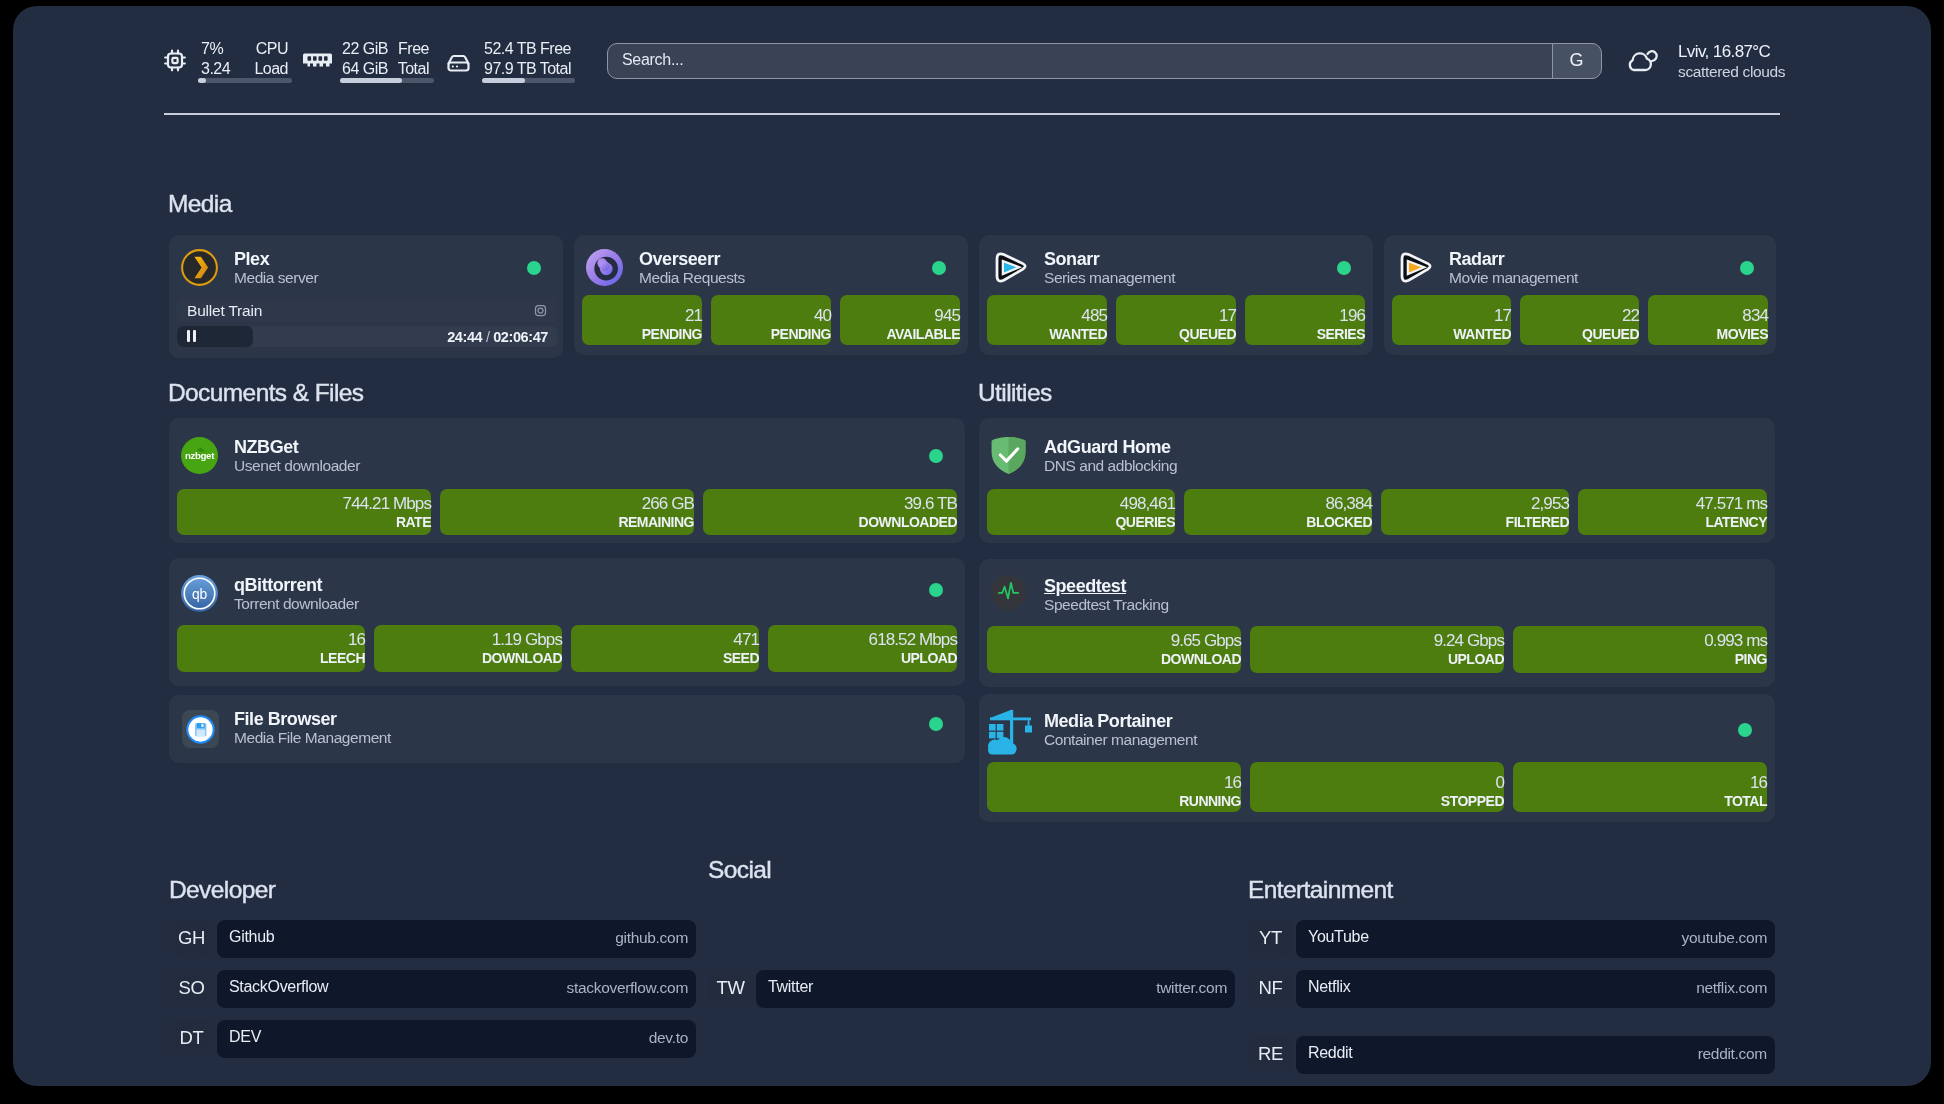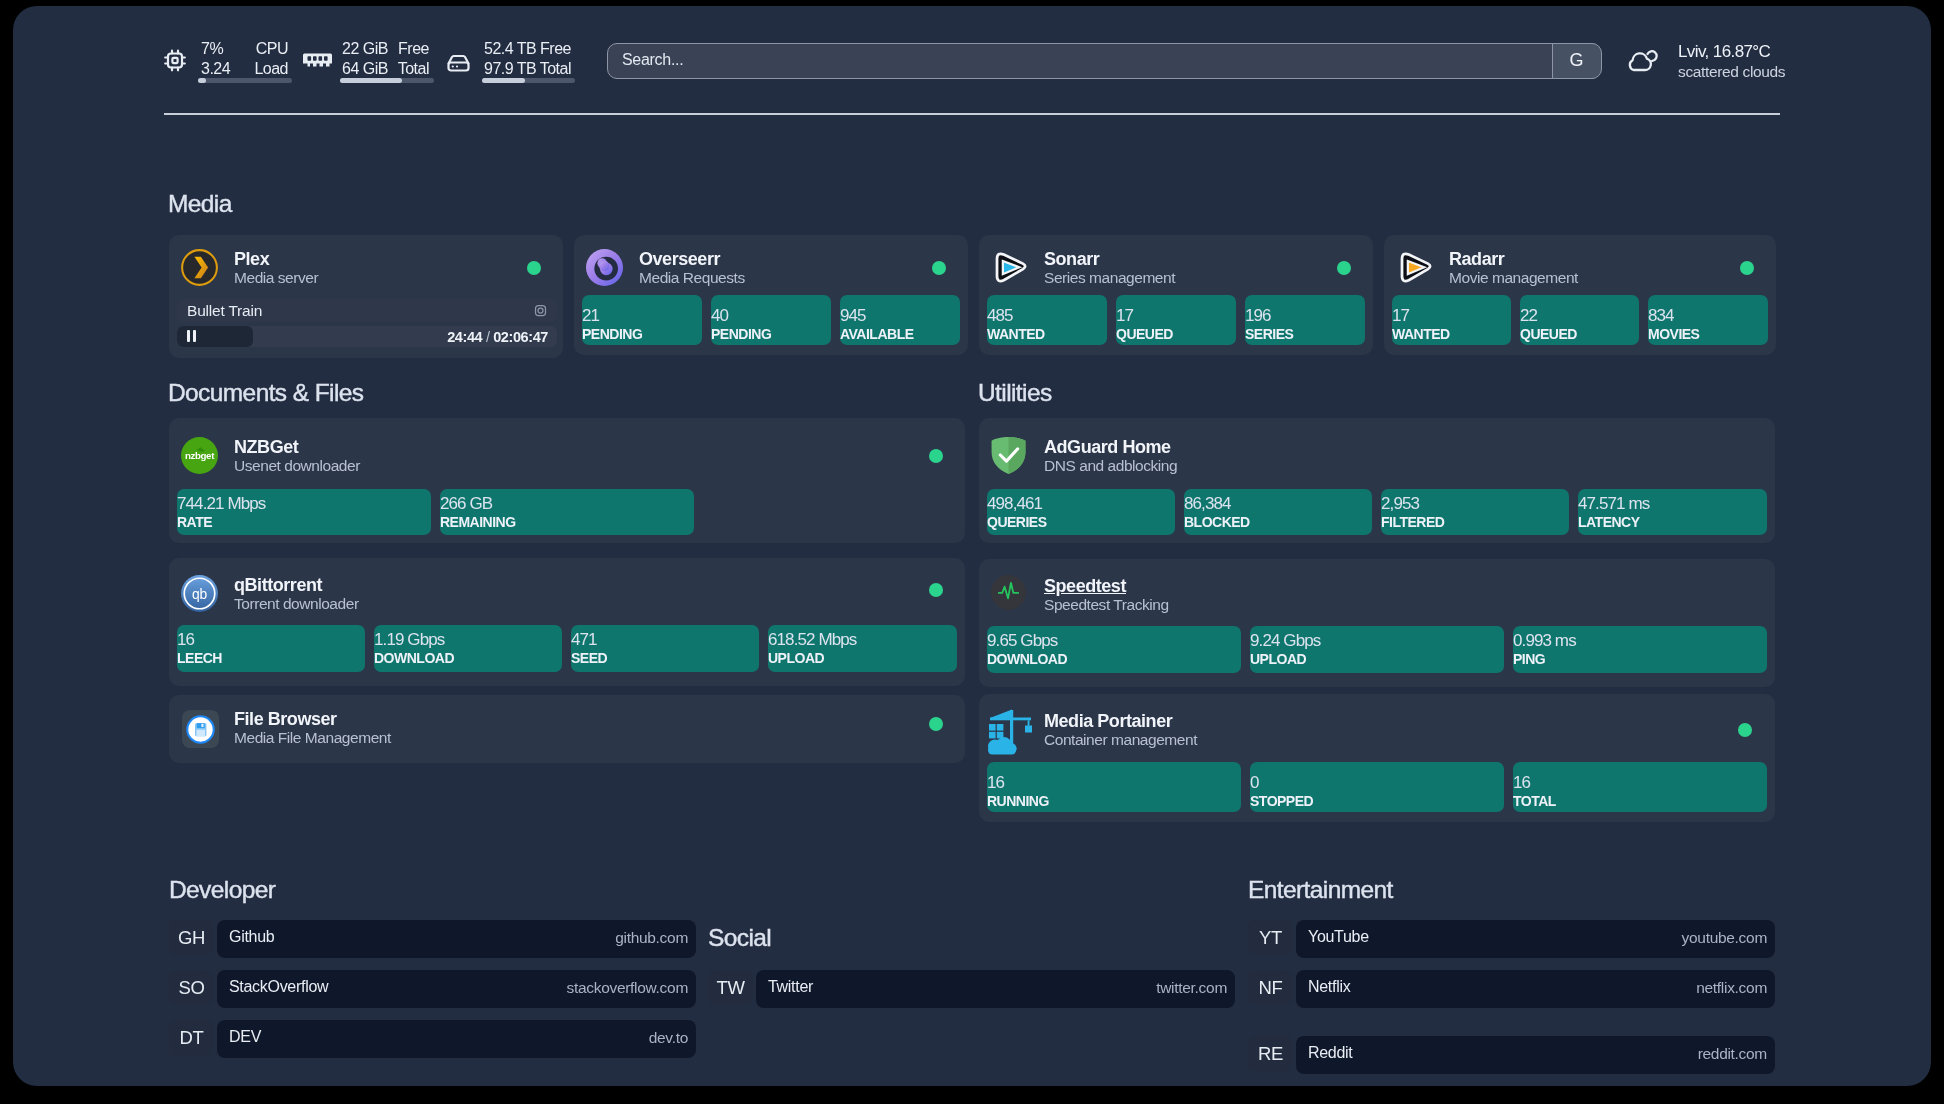--- a/index.html
+++ b/index.html
@@ -9,21 +9,21 @@
     position:absolute; left:13px; top:6px; width:1918px; height:1080px;
     background:#232d41; border-radius:24px;
   }
   #content { position:absolute; left:0; top:0; width:1944px; height:1104px; }
   .abs { position:absolute; }
   .card { position:absolute; background:#2c3649; border-radius:10px; }
   .sicon { position:absolute; }
   .title { position:absolute; font-size:18px; font-weight:700; color:#f1f4f9; letter-spacing:-0.45px; }
   .subtitle { position:absolute; font-size:15.5px; color:#b7c1d1; letter-spacing:-0.45px; }
   .dot { position:absolute; width:14px; height:14px; border-radius:50%; background:#2bd48d; }
-  .stat { position:absolute; background:#0f766e; border-radius:7px; text-align:left; }
+  .stat { position:absolute; background:#4d7c0f; border-radius:7px; text-align:right; }
   .stat .v { font-size:17px; color:#dce3ee; margin-top:8px; line-height:20px; letter-spacing:-0.9px; }
   .stat .l { font-size:14px; font-weight:700; color:#eef2f8; letter-spacing:-0.5px; margin-top:0; line-height:17px; }
   .heading { position:absolute; font-size:24.5px; font-weight:500; color:#dce3ee; letter-spacing:-0.6px; -webkit-text-stroke:0.4px #dce3ee; }
   .bkrow { position:absolute; height:35px; }
   .bkabbr { position:absolute; left:0; top:0; width:45px; height:35px; background:#222c3e;
     border-radius:8px; color:#e8edf4; font-size:18.5px; letter-spacing:-0.3px; text-align:center; line-height:35px; }
   .bkmain { position:absolute; left:48px; top:0; right:0; height:38px; background:#0f172a; border-radius:8px; }
   .bkname { position:absolute; left:12px; top:8px; font-size:16px; color:#e9edf4; letter-spacing:-0.3px; }
   .bkurl { position:absolute; right:8px; top:8.5px; font-size:15.5px; color:#a9b3c4; letter-spacing:-0.3px; }
   .resval { position:absolute; font-size:16px; color:#eaeef5; line-height:20px; letter-spacing:-0.5px; }
@@ -205,20 +205,24 @@
     <div class="subtitle" style="left:65px;top:39px;">Usenet downloader</div>
     <div class="dot" style="left:760px;top:31px;"></div>
     <div class="stat" style="left:8px;top:71px;width:254px;height:46px;">
         <div class="v" style="margin-top:5px;">744.21 Mbps</div>
         <div class="l">RATE</div>
       </div>
     <div class="stat" style="left:271px;top:71px;width:254px;height:46px;">
         <div class="v" style="margin-top:5px;">266 GB</div>
         <div class="l">REMAINING</div>
       </div>
+    <div class="stat" style="left:534px;top:71px;width:254px;height:46px;">
+        <div class="v" style="margin-top:5px;">39.6 TB</div>
+        <div class="l">DOWNLOADED</div>
+      </div>
   </div>
 
   <div class="card" style="left:169px;top:558px;width:796px;height:128px;">
     <svg class="sicon" style="left:12px;top:17px;" width="37" height="37" viewBox="0 0 40 40">
         <defs>
           <linearGradient id="qbg" x1="0" y1="0" x2="0" y2="1">
             <stop offset="0" stop-color="#6ba3e0"></stop>
             <stop offset="1" stop-color="#31619e"></stop>
           </linearGradient>
         </defs>
@@ -337,21 +341,21 @@
         <div class="v" style="margin-top:11px;">0</div>
         <div class="l">STOPPED</div>
       </div>
     <div class="stat" style="left:534px;top:68px;width:254px;height:50px;">
         <div class="v" style="margin-top:11px;">16</div>
         <div class="l">TOTAL</div>
       </div>
   </div>
 
   <div class="heading" style="left:169px;top:876px;">Developer</div>
-  <div class="heading" style="left:708px;top:924px;">Social</div>
+  <div class="heading" style="left:708px;top:856px;">Social</div>
   <div class="heading" style="left:1248px;top:876px;">Entertainment</div>
   <div class="bkrow" style="left:169px;top:920px;width:527px;">
     <div class="bkabbr">GH</div>
     <div class="bkmain">
         <div class="bkname">Github</div>
         <div class="bkurl">github.com</div>
       </div>
   </div>
   <div class="bkrow" style="left:169px;top:970px;width:527px;">
     <div class="bkabbr">SO</div>

